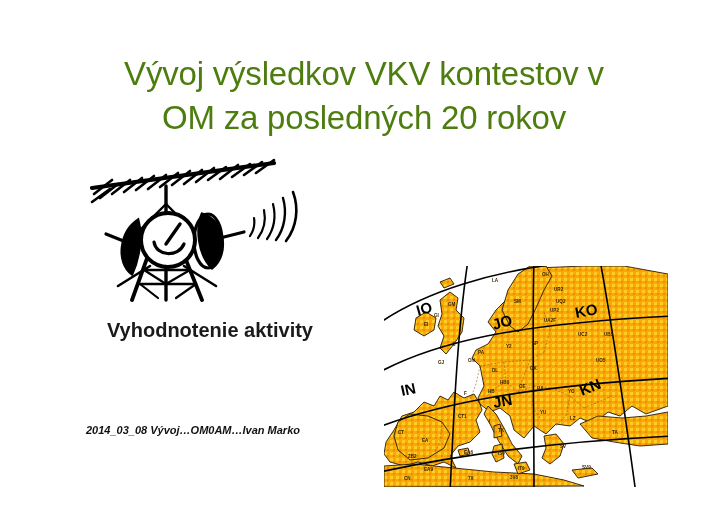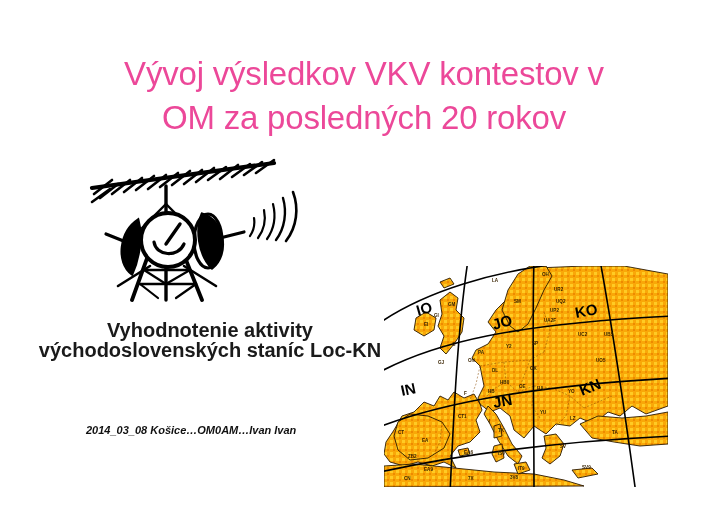--- a/index.html
+++ b/index.html
@@ -29,21 +29,21 @@
     left: 64px;
     top: 52px;
     width: 600px;
     text-align: center;
   }
   .title-line {
     font-family: "Liberation Sans", sans-serif;
     font-size: 33px;
     line-height: 44px;
     font-weight: 400;
-    color: #ec4899;
+    color: #4d7c0f;
     letter-spacing: -0.2px;
     white-space: nowrap;
   }
 
   
   .logo-wrap {
     position: absolute;
     left: 78px;
     top: 158px;
     width: 236px;
@@ -187,25 +187,24 @@
           <path d="M198,82 C207,70 209,54 205,40" stroke-width="2.4"></path>
           <path d="M208,83 C219,69 221,50 215,34" stroke-width="2.6"></path>
         </g>
 
       </g>
     </svg>
   </div>
 
   <div class="subtitle-block">
     <div class="subtitle-line">Vyhodnotenie aktivity</div>
-    <div class="subtitle-line">východoslovenských staníc Loc-KN</div>
   </div>
 
   <div class="footer-block">
-    <div class="footer-line">2014_03_08 Košice…OM0AM…Ivan Ivan</div>
+    <div class="footer-line">2014_03_08 Vývoj…OM0AM…Ivan Marko</div>
   </div>
 
   <div class="map-wrap">
     <svg width="284" height="221" viewBox="0 0 284 221" xmlns="http://www.w3.org/2000/svg">
       <defs>
         <linearGradient id="landGrad" x1="0" y1="0" x2="1" y2="1">
           <stop offset="0%" stop-color="#F59300"></stop>
           <stop offset="35%" stop-color="#FBB00A"></stop>
           <stop offset="60%" stop-color="#FFC81C"></stop>
           <stop offset="100%" stop-color="#F59A05"></stop>

